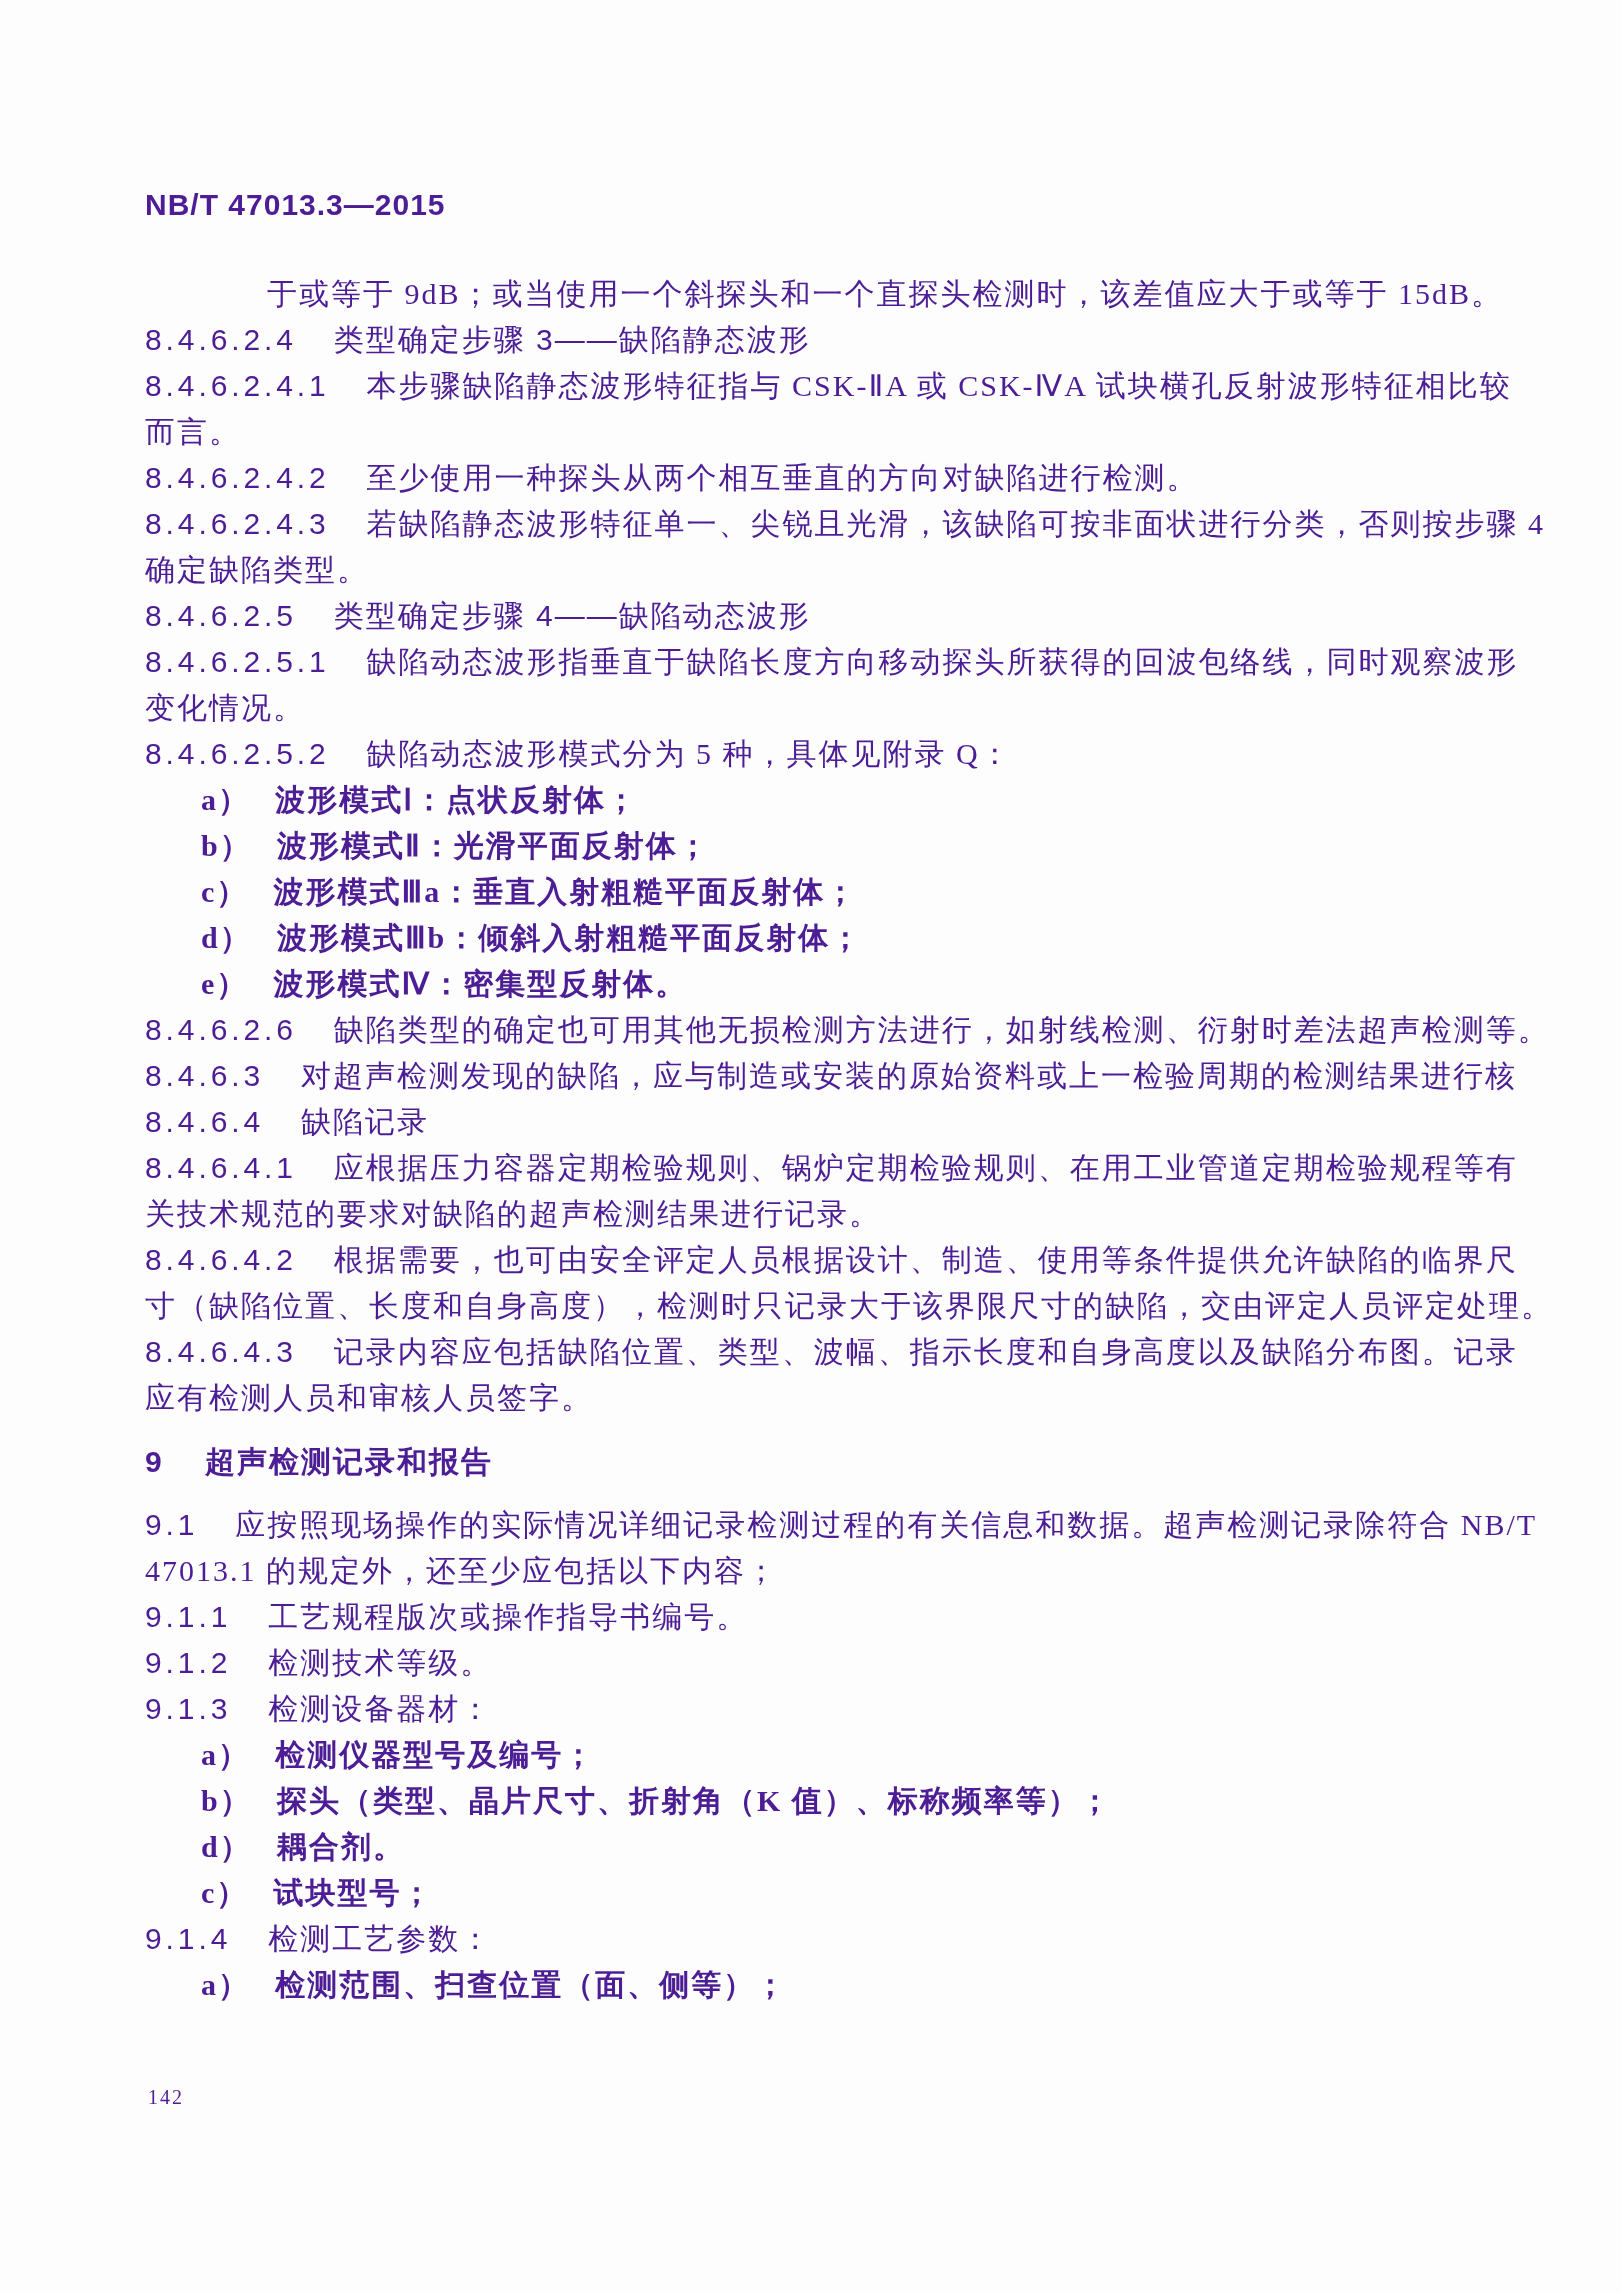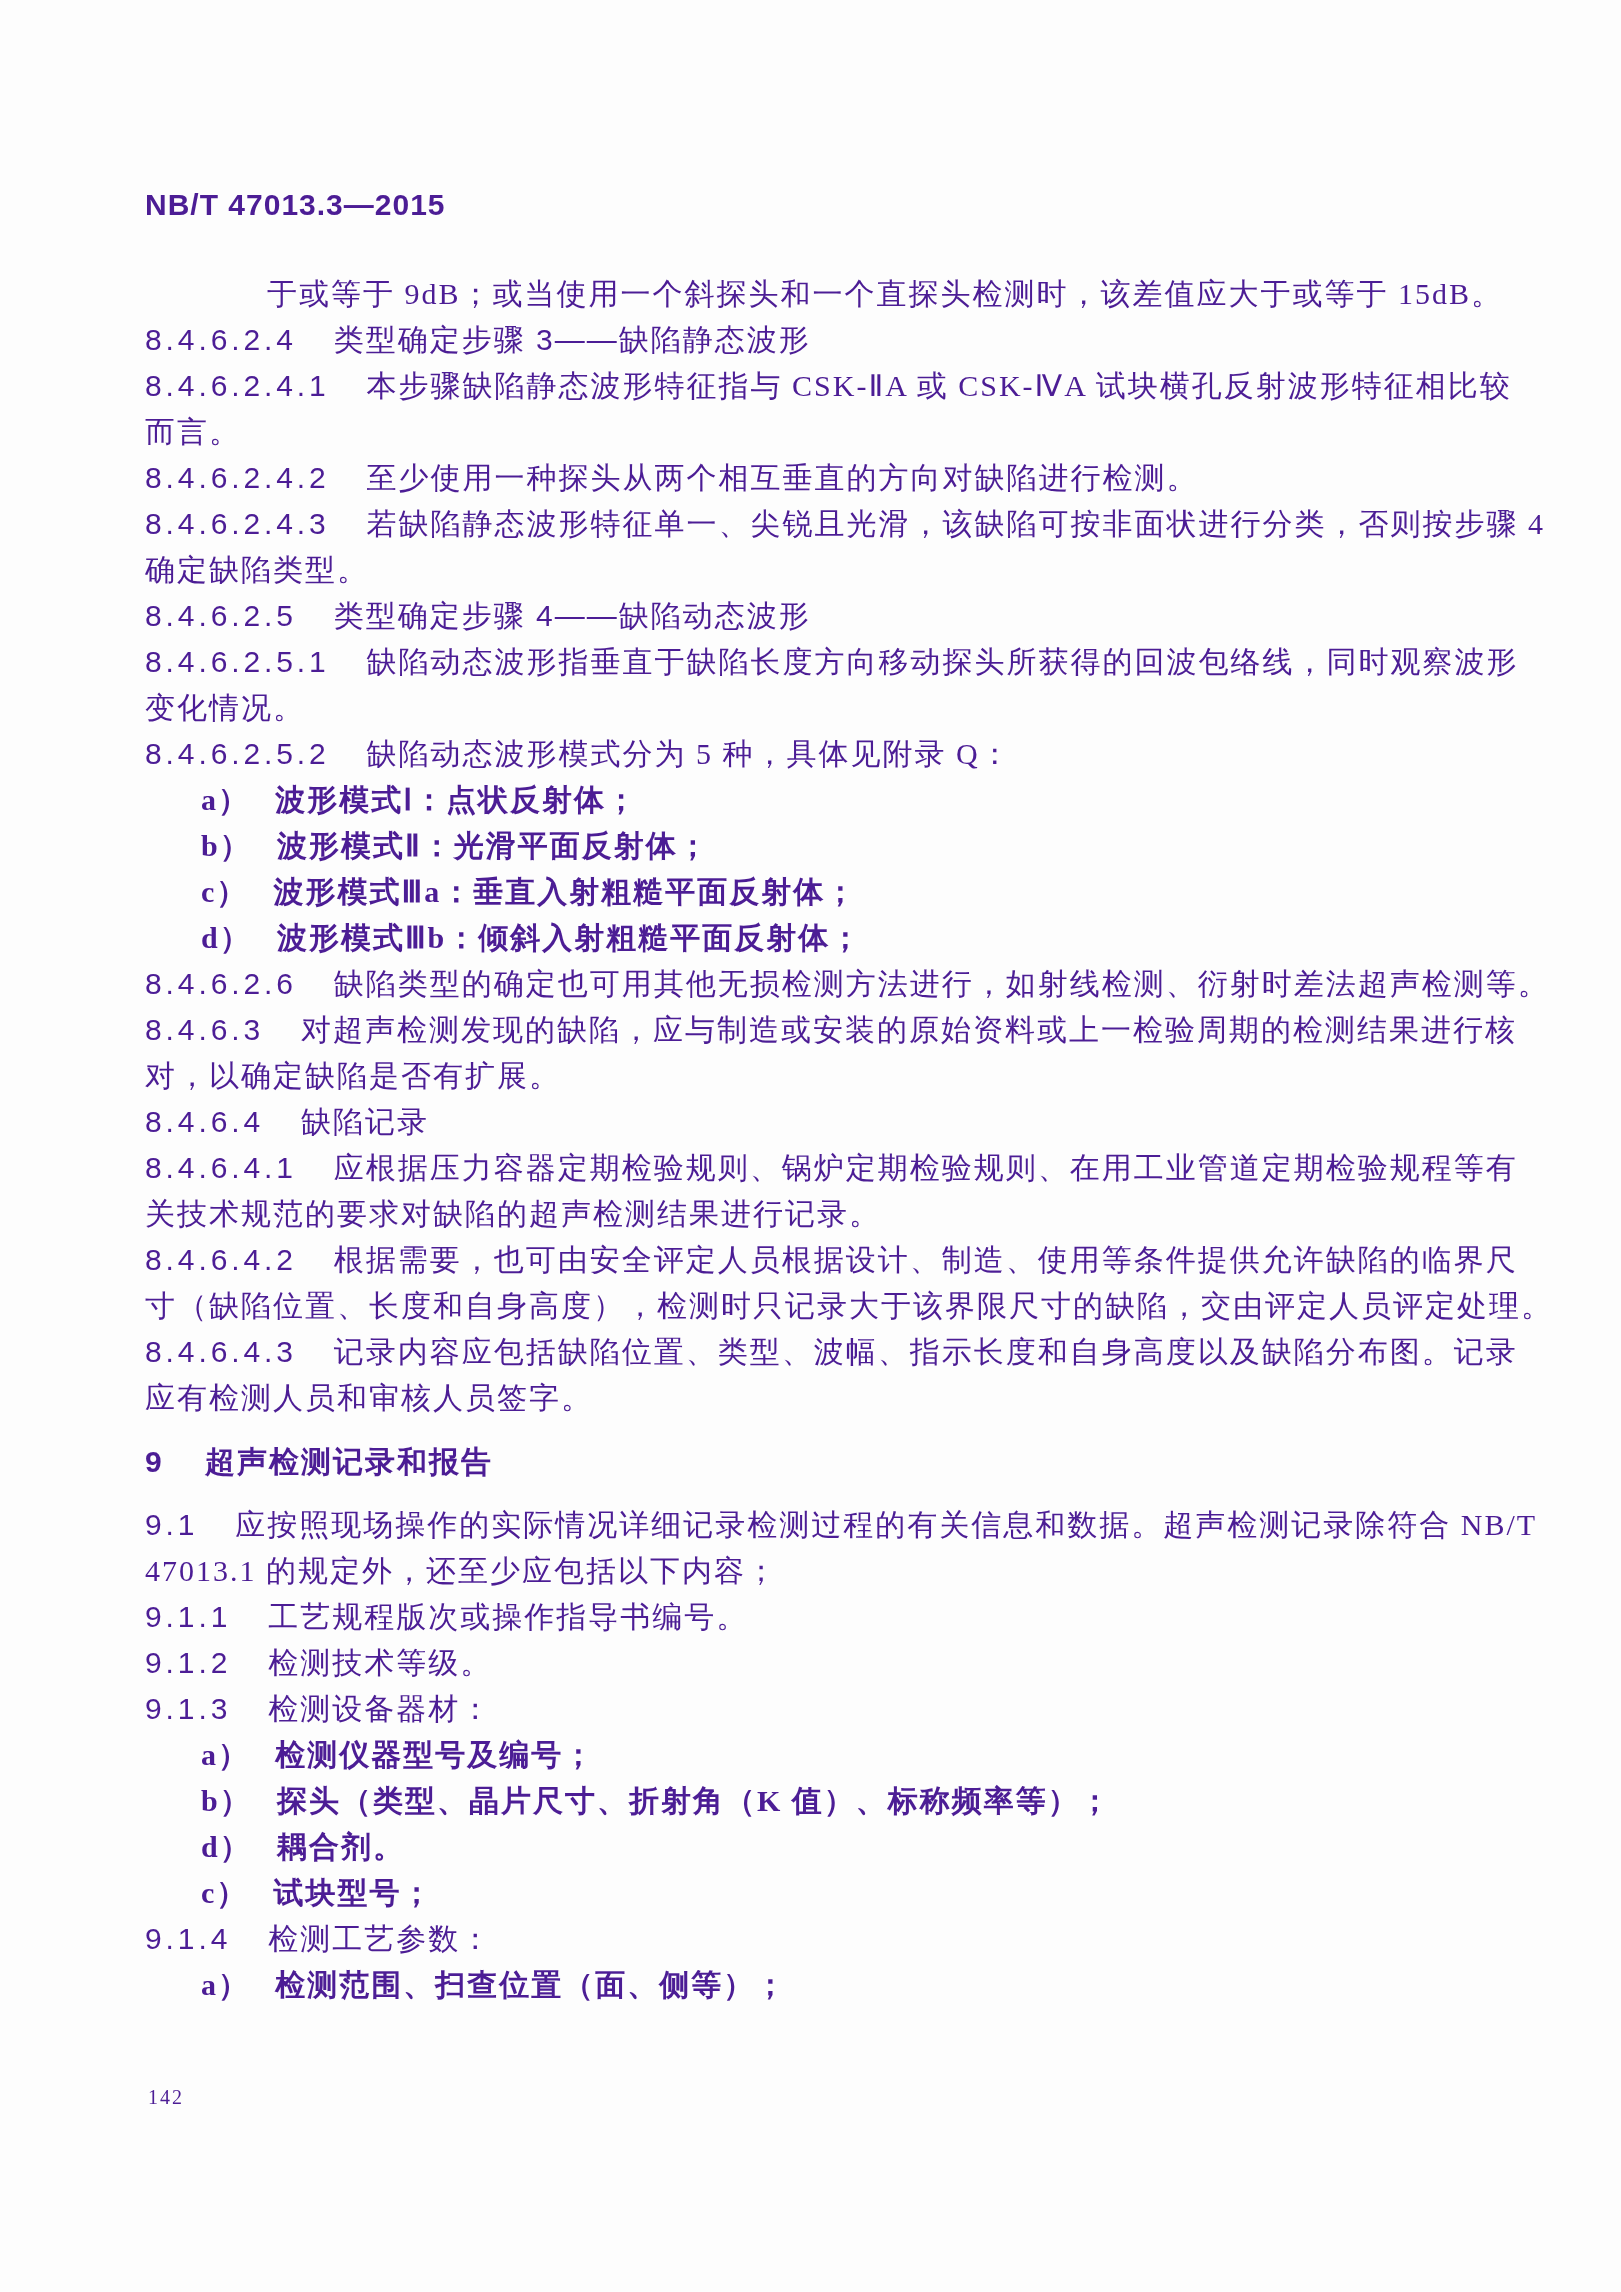--- a/index.html
+++ b/index.html
@@ -135,34 +135,34 @@
       <div class="line list">
         
         <span class="marker">c）</span>
         <span class="txt">波形模式Ⅲa：垂直入射粗糙平面反射体；</span>
       </div>
       <div class="line list">
         
         <span class="marker">d）</span>
         <span class="txt">波形模式Ⅲb：倾斜入射粗糙平面反射体；</span>
       </div>
+      <div class="line list">
+        
+        <span class="marker">e）</span>
+        <span class="txt">波形模式Ⅳ：密集型反射体。</span>
+      </div>
       <div class="line body">
         <span class="num">8.4.6.2.6</span>
         
         <span class="txt">缺陷类型的确定也可用其他无损检测方法进行，如射线检测、衍射时差法超声检测等。</span>
       </div>
       <div class="line body">
         <span class="num">8.4.6.3</span>
         
         <span class="txt">对超声检测发现的缺陷，应与制造或安装的原始资料或上一检验周期的检测结果进行核</span>
-      </div>
-      <div class="line cont">
-        
-        
-        <span class="txt">对，以确定缺陷是否有扩展。</span>
       </div>
       <div class="line clause-title">
         <span class="num">8.4.6.4</span>
         
         <span class="txt">缺陷记录</span>
       </div>
       <div class="line body">
         <span class="num">8.4.6.4.1</span>
         
         <span class="txt">应根据压力容器定期检验规则、锅炉定期检验规则、在用工业管道定期检验规程等有</span>

